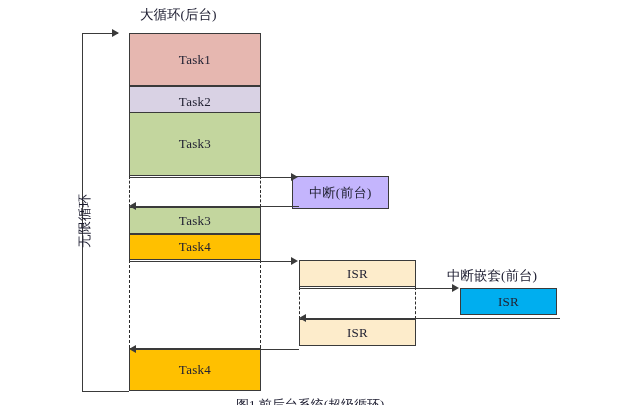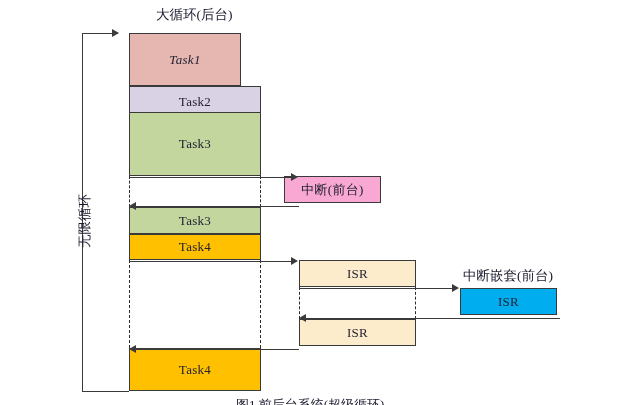--- a/index.html
+++ b/index.html
@@ -28,21 +28,20 @@
     font-size: 13px;
     letter-spacing: 0.3px;
     color: #222233;
     white-space: nowrap;
   }
   .label {
     position: absolute;
     font-size: 13.5px;
     color: #1a1a2e;
     white-space: nowrap;
-    margin-left: 16px;
   }
   .vlabel {
     position: absolute;
     font-size: 13.5px;
     color: #1a1a2e;
     white-space: nowrap;
     transform-origin: 0 0;
   }
   .hline {
     position: absolute;
@@ -87,38 +86,38 @@
 
   <div class="label" style="left:140px; top:6px;">大循环(后台)</div>
 
   <div class="hline" style="left:82px; top:33px; width:36px;"></div>
   <div class="vline" style="left:82px; top:33px; height:359px;"></div>
   <div class="hline" style="left:82px; top:391px; width:47px;"></div>
   <div class="arrow-r" style="left:112px; top:28.5px;"></div>
 
   <div class="vlabel" style="left:76px; top:248px; transform: rotate(-90deg);">无限循环</div>
 
-  <div class="box" style="left:129px; top:33px; width:112px; height:53px; background:#e6b7b0;font-style:italic;">Task1</div>
+  <div class="box" style="left:129px; top:33px; width:132px; height:53px; background:#e6b7b0;">Task1</div>
 
   <div class="box" style="left:129px; top:86px; width:132px; height:32px; background:#d9d2e4;">Task2</div>
 
   <div class="box" style="left:129px; top:112px; width:132px; height:64px; background:#c3d69e;">Task3</div>
 
   <div class="box" style="left:129px; top:207px; width:132px; height:27px; background:#c3d69e;">Task3</div>
 
   <div class="box" style="left:129px; top:234px; width:132px; height:26px; background:#ffc000;">Task4</div>
 
   <div class="box" style="left:129px; top:348px; width:132px; height:43px; background:#ffc000;">Task4</div>
 
   <div class="dash" style="left:129px; top:176px; height:31px;"></div>
   <div class="dash" style="left:260px; top:176px; height:31px;"></div>
   <div class="dash" style="left:129px; top:260px; height:88px;"></div>
   <div class="dash" style="left:260px; top:260px; height:88px;"></div>
 
-  <div class="box" style="left:284px; top:176px; width:97px; height:27px; background:#f9a8d4;">中断(前台)</div>
+  <div class="box" style="left:292px; top:176px; width:97px; height:33px; background:#c4b5fd;">中断(前台)</div>
 
   <div class="hline" style="left:129px; top:177px; width:163px;"></div>
   <div class="arrow-r" style="left:291px; top:172.5px;"></div>
 
   <div class="hline" style="left:133px; top:206px; width:166px;"></div>
   <div class="arrow-l" style="left:129px; top:201.5px;"></div>
 
   <div class="box" style="left:299px; top:260px; width:117px; height:27px; background:#fdeccb;">ISR</div>
 
   <div class="box" style="left:299px; top:319px; width:117px; height:27px; background:#fdeccb;">ISR</div>

